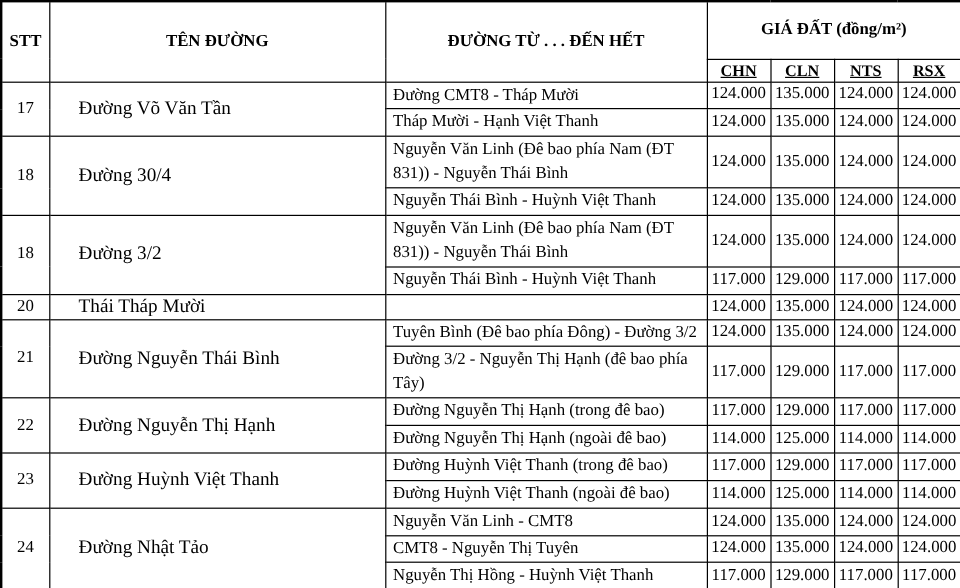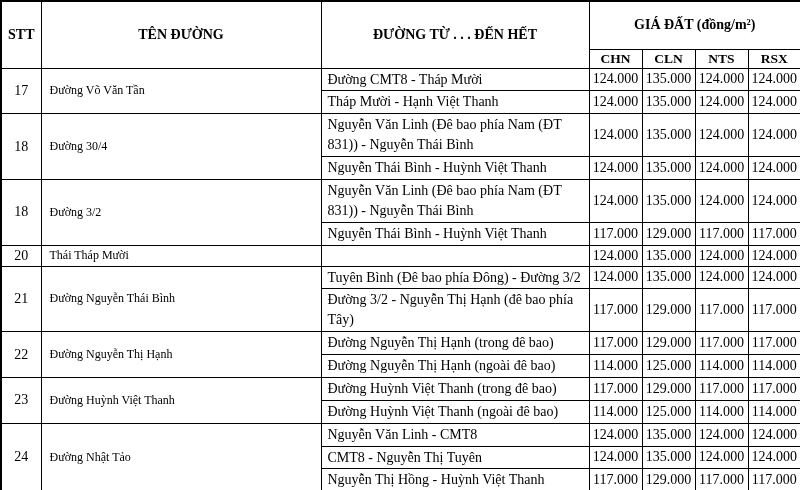--- a/index.html
+++ b/index.html
@@ -27,34 +27,35 @@
   thead th {
     font-weight: bold;
     text-align: center;
     vertical-align: middle;
     font-size: 14px;
     padding: 0 2px;
   }
   tr.h-sub th {
     height: 19px;
     font-size: 13.5px;
+    text-decoration: underline;
   }
   th.h-main { height: 48px; text-align: center; }
   tbody tr { height: 21px; }
   td.stt {
     text-align: center;
     vertical-align: middle;
     font-size: 14px;
     margin-top: 28px;
   }
   td.street {
     text-align: left;
     vertical-align: middle;
-    padding: 0 4px 0 8px;
-    font-size: 12px;
+    padding: 0 4px 0 24px;
+    font-size: 16px;
   }
   td.seg {
     text-align: left;
     vertical-align: middle;
     padding: 1px 4px 1px 6px;
     font-size: 14px;
     line-height: 1.42;
   }
   td.price {
     text-align: center;

